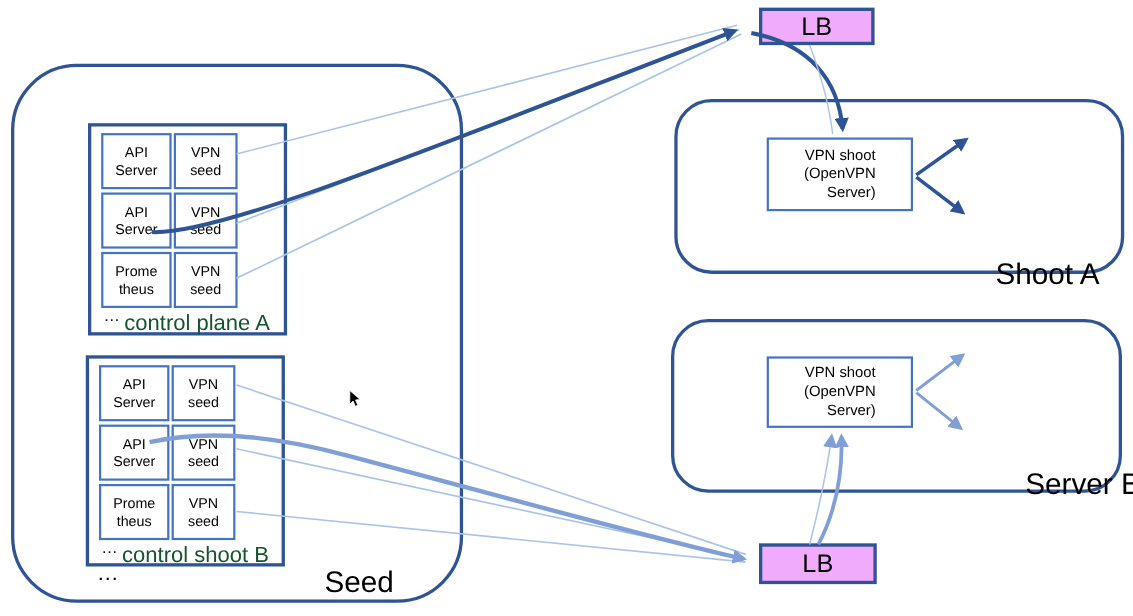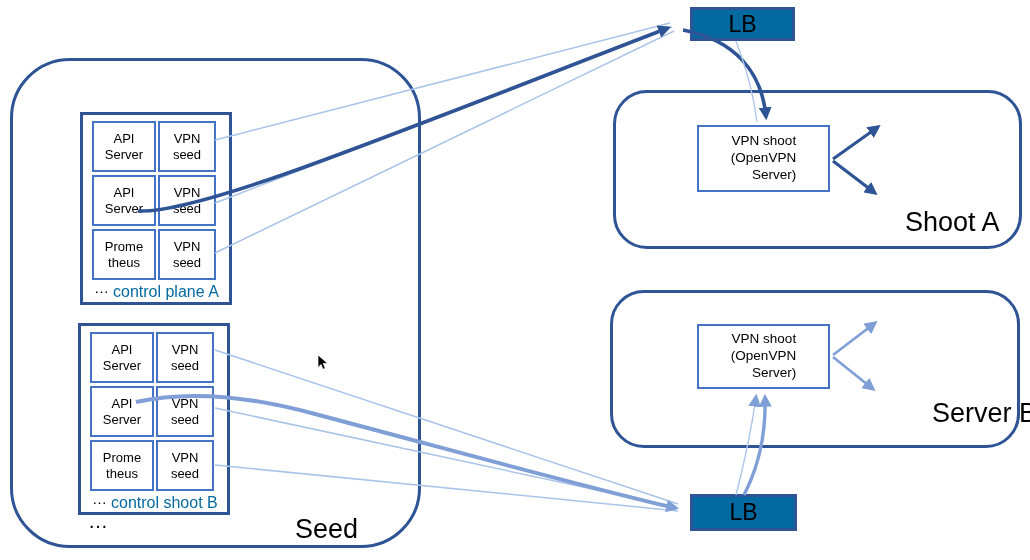--- a/index.html
+++ b/index.html
@@ -12,58 +12,58 @@
     position:absolute;left:10px;top:58px;width:405px;height:484px;
     border:3px solid #2F5496;border-radius:60px;background:transparent;
   }
   .seed-label{
     position:absolute;left:295px;top:514px;font-size:27px;color:#000;
   }
   .seed-ellipsis{
     position:absolute;left:88px;top:510px;font-size:20px;color:#000;letter-spacing:2px;
   }
   .cp{
-    position:absolute;width:152px;border:3px solid #2F5496;background:#fff;
+    position:absolute;width:181px;border:3px solid #2F5496;background:#fff;
     box-sizing:border-box;padding:6px 0 2px 9px;
   }
   .cp-a{left:80px;top:112px;height:193px;}
   .cp-b{left:78px;top:323px;height:192px;}
   .cp-grid{
     display:grid;grid-template-columns:64px 58px;grid-auto-rows:51px;gap:3px 2px;
   }
   .cell{
     border:2px solid #4472C4;background:#fff;display:flex;align-items:center;justify-content:center;
     text-align:center;font-size:13px;line-height:1.18;white-space:pre-line;box-sizing:border-box;color:#000;
   }
   .cp-label-row{
     display:flex;align-items:flex-start;margin-top:3px;
   }
   .cp-ellipsis{font-size:15px;line-height:10px;margin:0 4px 0 2px;color:#000;}
-  .cp-label{font-size:16px;color:#0369a1;white-space:nowrap;}
+  .cp-label{font-size:20px;color:#14532d;white-space:nowrap;}
   
   .lb{
-    position:absolute;border:3px solid #2F5496;background:#0369a1;box-sizing:border-box;
+    position:absolute;border:3px solid #2F5496;background:#f0abfc;box-sizing:border-box;
     display:flex;align-items:center;justify-content:center;font-size:23px;color:#000;
   }
   .lb-top{left:690px;top:7px;width:105px;height:34px;}
   .lb-bottom{left:690px;top:494px;width:107px;height:37px;}
   
   .shoot{
     position:absolute;border:3px solid #2F5496;border-radius:34px;background:transparent;box-sizing:border-box;
   }
   .shoot-a{left:613px;top:90px;width:409px;height:159px;}
   .shoot-b{left:610px;top:290px;width:410px;height:158px;}
   .vpn-box{
     position:absolute;border:2px solid #4472C4;background:#fff;box-sizing:border-box;
     display:flex;align-items:center;justify-content:center;text-align:right;
     font-size:13.5px;line-height:1.25;white-space:pre-line;color:#000;
   }
   .vpn-a{left:697px;top:125px;width:133px;height:67px;}
   .vpn-b{left:697px;top:324px;width:133px;height:65px;}
-  .shoot-label{position:absolute;font-size:27px;color:#000;white-space:nowrap;}
+  .shoot-label{position:absolute;font-size:27px;color:#000;white-space:nowrap;margin-top:27px;}
   .shoot-label-a{left:905px;top:207px;}
   .shoot-label-b{left:932px;top:398px;}
   
   .overlay{
     position:absolute;left:0;top:0;width:1030px;height:560px;pointer-events:none;
   }
 </style>
 </head>
 <body>
 

